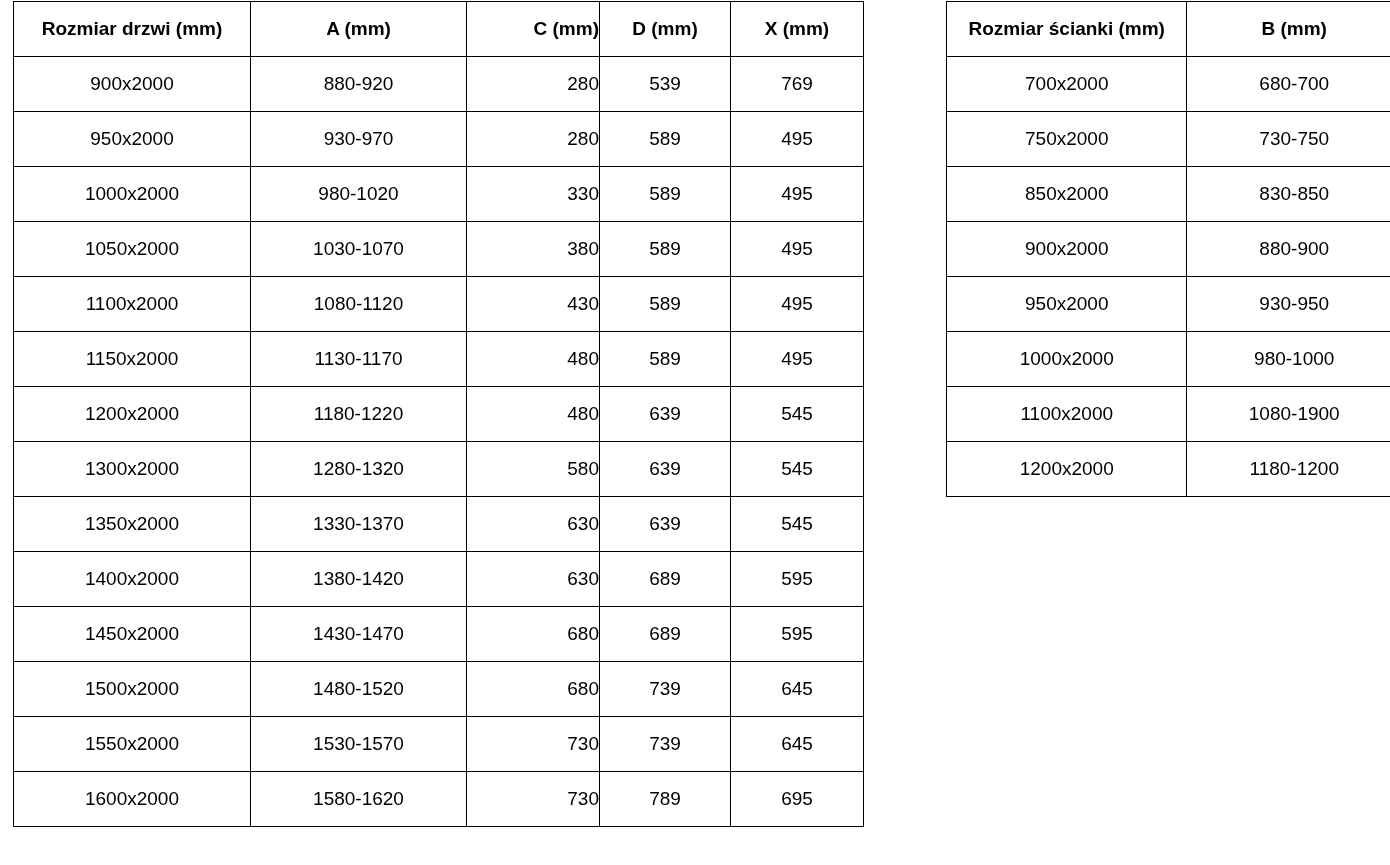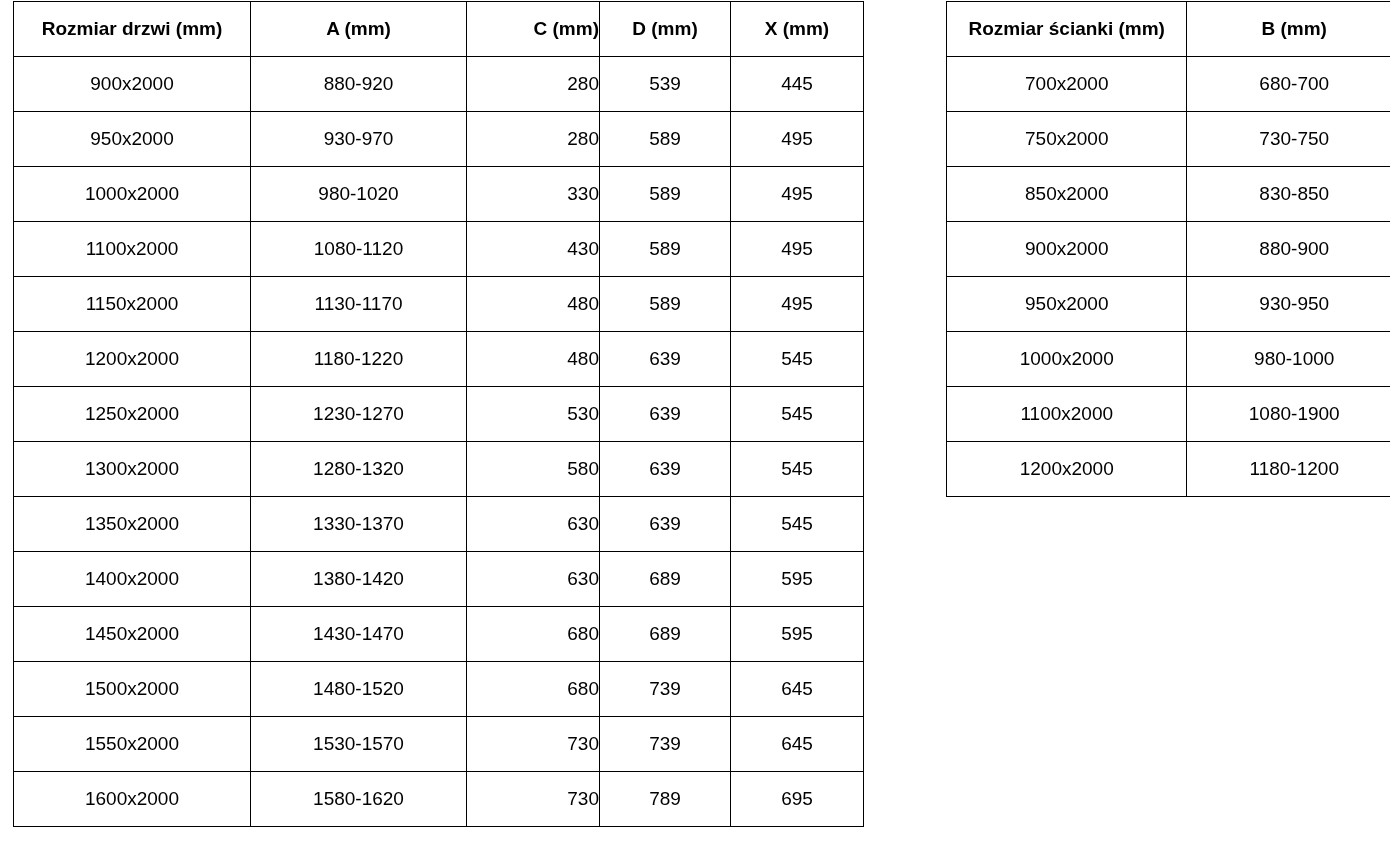--- a/index.html
+++ b/index.html
@@ -81,33 +81,40 @@
           <th>D (mm)</th>
           <th>X (mm)</th>
         </tr>
     </thead>
     <tbody>
         <tr>
           <td>900x2000</td>
           <td>880-920</td>
           <td>280</td>
           <td>539</td>
-          <td>445</td>
+          <td>769</td>
         </tr>
         <tr>
           <td>950x2000</td>
           <td>930-970</td>
           <td>280</td>
           <td>589</td>
           <td>495</td>
         </tr>
         <tr>
           <td>1000x2000</td>
           <td>980-1020</td>
           <td>330</td>
+          <td>589</td>
+          <td>495</td>
+        </tr>
+        <tr>
+          <td>1050x2000</td>
+          <td>1030-1070</td>
+          <td>380</td>
           <td>589</td>
           <td>495</td>
         </tr>
         <tr>
           <td>1100x2000</td>
           <td>1080-1120</td>
           <td>430</td>
           <td>589</td>
           <td>495</td>
         </tr>
@@ -119,27 +126,20 @@
           <td>495</td>
         </tr>
         <tr>
           <td>1200x2000</td>
           <td>1180-1220</td>
           <td>480</td>
           <td>639</td>
           <td>545</td>
         </tr>
         <tr>
-          <td>1250x2000</td>
-          <td>1230-1270</td>
-          <td>530</td>
-          <td>639</td>
-          <td>545</td>
-        </tr>
-        <tr>
           <td>1300x2000</td>
           <td>1280-1320</td>
           <td>580</td>
           <td>639</td>
           <td>545</td>
         </tr>
         <tr>
           <td>1350x2000</td>
           <td>1330-1370</td>
           <td>630</td>

